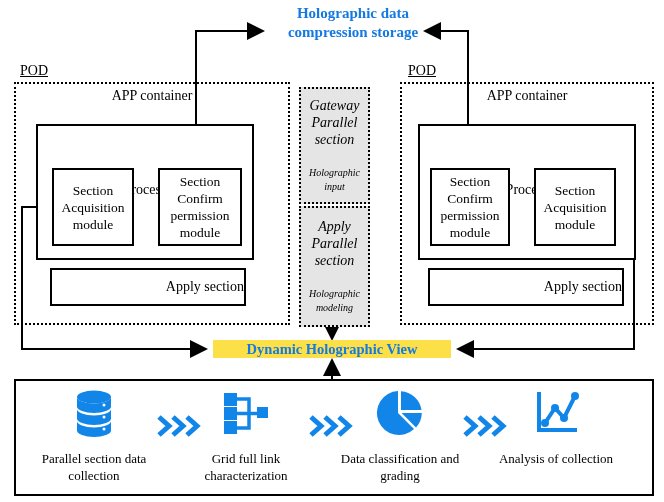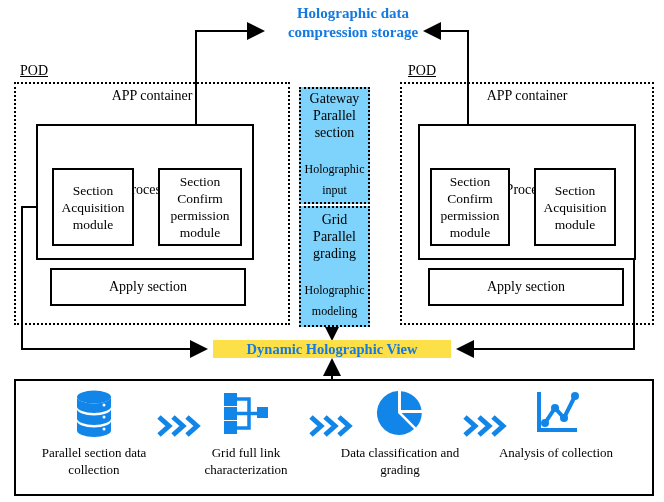--- a/index.html
+++ b/index.html
@@ -17,35 +17,35 @@
   
   .pod-label{position:absolute;font-size:14px;line-height:16px;text-decoration:underline;}
   .pod{position:absolute;border:2px dotted #000;background:transparent;}
   .app-title{position:absolute;width:100%;text-align:center;font-size:14px;top:4px;}
   .process{position:absolute;border:2px solid #000;background:#fff;}
   .process-title{position:absolute;width:100%;text-align:center;font-size:14px;top:9px;margin-top:47px;}
   .modbox{position:absolute;border:2px solid #000;background:#fff;
           display:flex;align-items:center;justify-content:center;text-align:center;
           font-size:13.5px;line-height:17px;}
   .applybox{position:absolute;border:2px solid #000;background:#fff;
-          display:flex;align-items:center;justify-content:center;text-align:center;
+          display:flex;align-items:center;justify-content:flex-end;text-align:center;
           font-size:14px;}
 
   
-  .midbox{position:absolute;border:2px dotted #000;background:#7dd3fc;
-          display:flex;flex-direction:column;align-items:flex-end;justify-content:center;}
+  .midbox{position:absolute;border:2px dotted #000;background:#e5e5e5;
+          display:flex;flex-direction:column;align-items:flex-end;justify-content:center;font-style:italic;}
   .midbox .big{font-size:14px;line-height:17px;text-align:center;}
-  .midbox .small{font-size:12px;line-height:21px;text-align:center;margin-top:18px;}
+  .midbox .small{font-size:10px;line-height:14px;text-align:center;margin-top:18px;}
 
   
   .band{position:absolute;left:14px;top:379px;width:636px;height:113px;
         border:2px solid #000;background:#fff;}
   .step{position:absolute;top:6px;width:128px;text-align:center;}
   .step .ic{height:52px;display:flex;align-items:center;justify-content:center;}
-  .step .cap{font-size:13px;line-height:17px;margin-top:5px;}
+  .step .cap{font-size:13px;line-height:17px;margin-top:11px;}
   .chev{position:absolute;top:30px;width:54px;height:30px;
         display:flex;align-items:center;justify-content:center;}
 </style>
 </head>
 <body>
 
 <div class="canvas">
 
   <svg class="wires" viewBox="0 0 664 502">
     <defs>
@@ -86,21 +86,21 @@
   </div>
   <div class="applybox" style="left:50px;top:268px;width:192px;height:34px;">
     <span>Apply section</span>
   </div>
 
   <div class="midbox" style="left:299px;top:87px;width:67px;height:113px;">
     <div class="big">Gateway Parallel section</div>
     <div class="small">Holographic input</div>
   </div>
   <div class="midbox" style="left:299px;top:206px;width:67px;height:117px;">
-    <div class="big">Grid Parallel grading</div>
+    <div class="big">Apply Parallel section</div>
     <div class="small">Holographic modeling</div>
   </div>
 
   <div class="pod-label" style="left:408px;top:63px;">POD</div>
   <div class="pod" style="left:400px;top:82px;width:250px;height:239px;">
     <div class="app-title">APP container</div>
   </div>
   <div class="process" style="left:418px;top:124px;width:214px;height:132px;">
     <div class="process-title">Process</div>
   </div>

